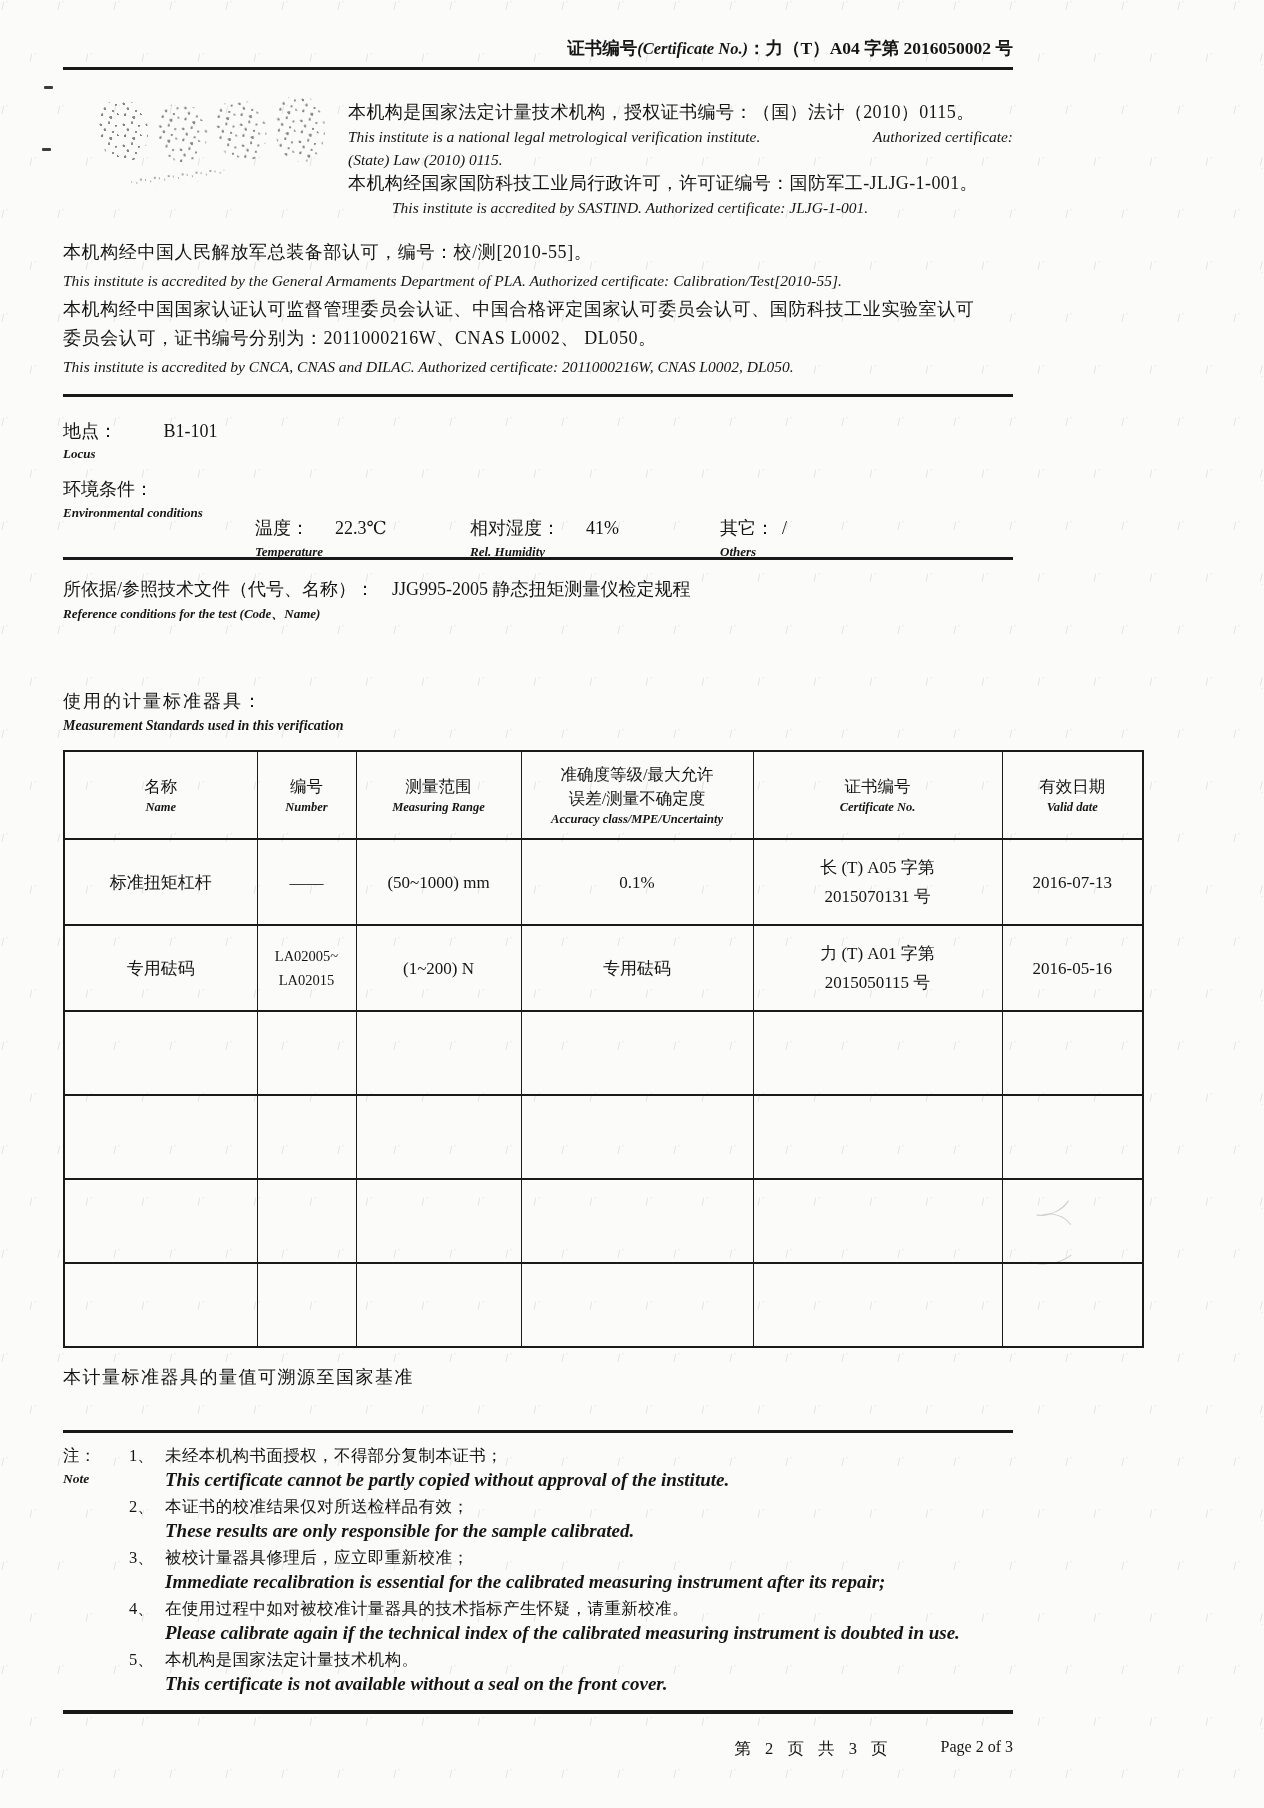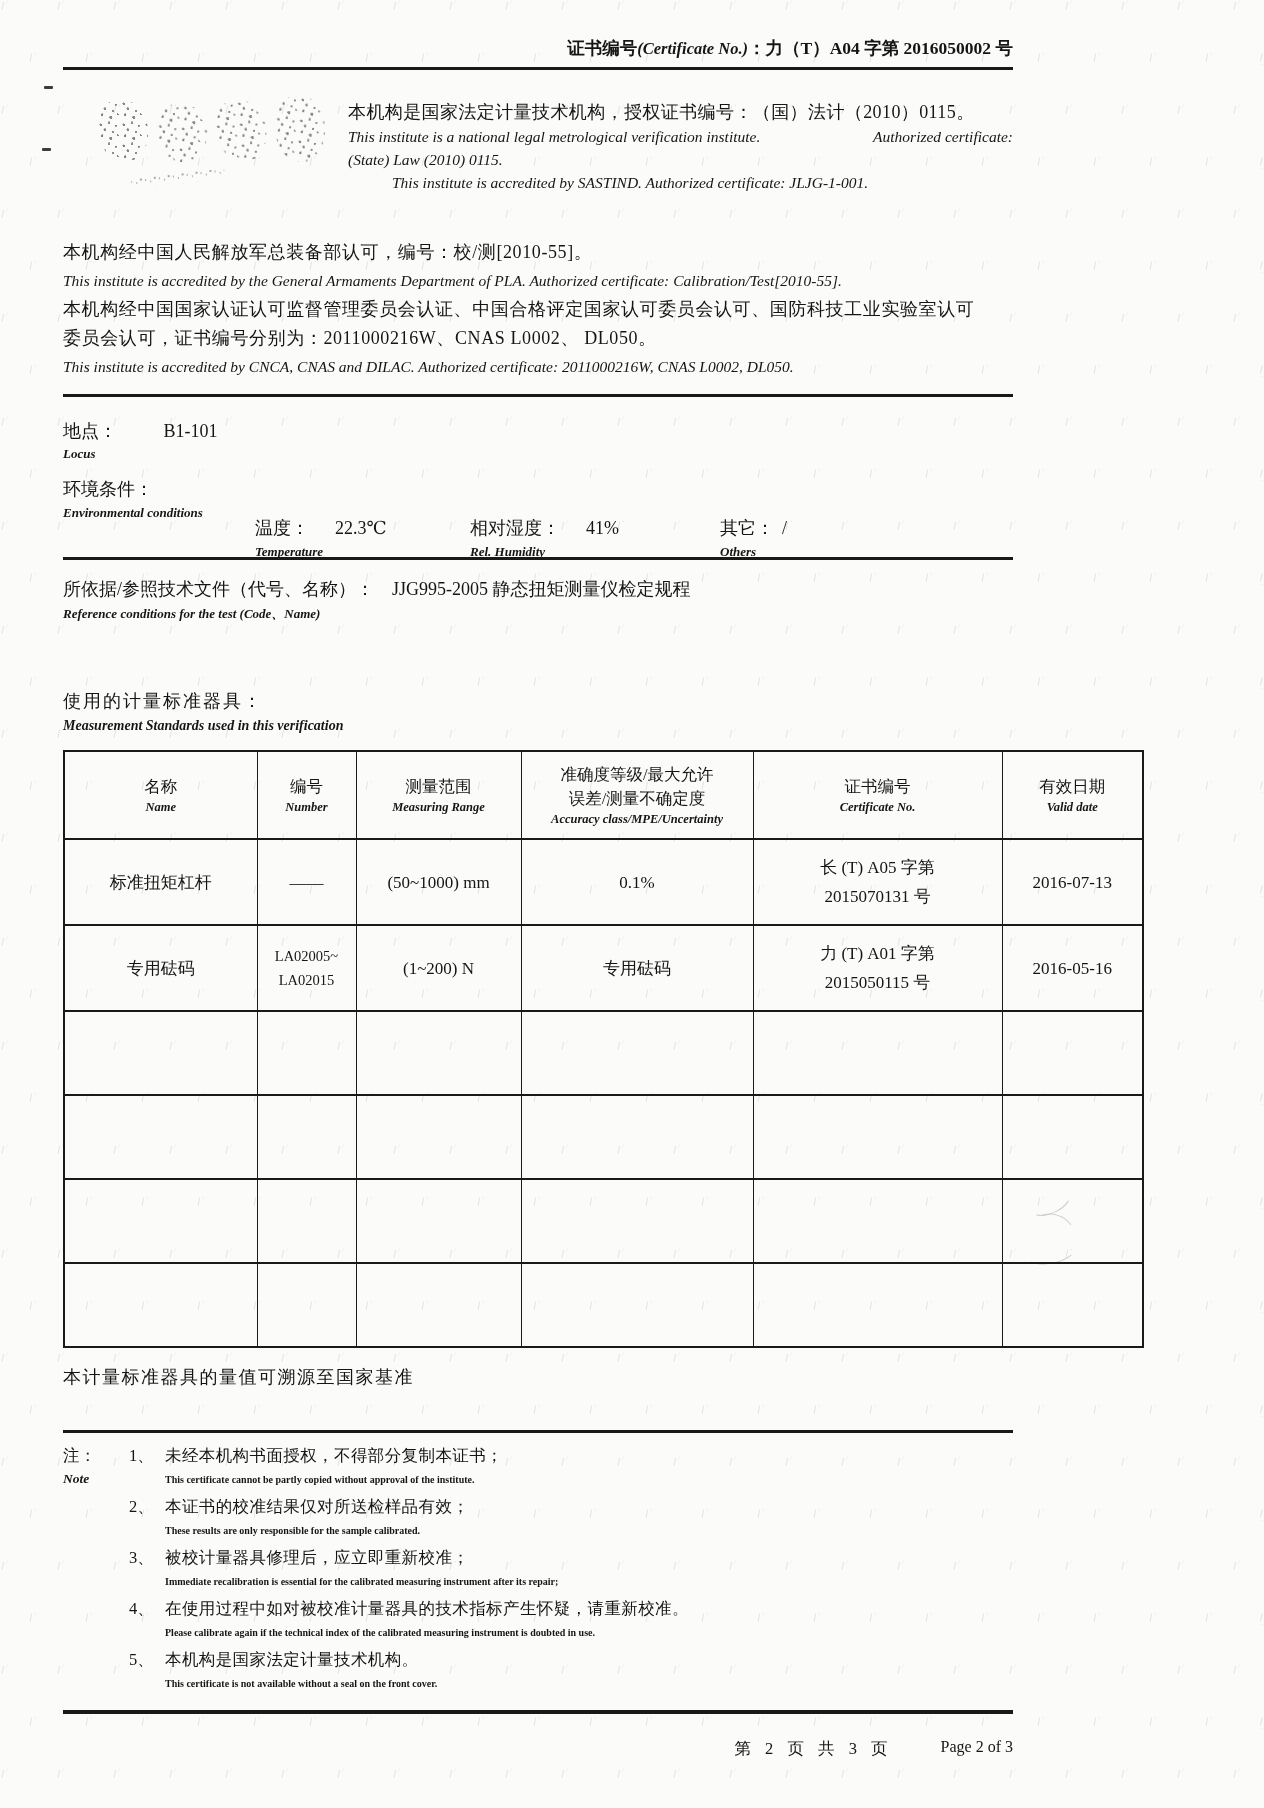--- a/index.html
+++ b/index.html
@@ -98,21 +98,21 @@
   #trace .t-zh{font-size:18px;letter-spacing:1.5px;line-height:29px;}
   #trace .t-en{font-style:italic;font-weight:bold;font-size:14.5px;line-height:25px;}
   
   #notes{top:1444px;left:63px;width:950px;}
   .note-item{display:flex;margin-bottom:3px;}
   .note-side{width:66px;flex:none;}
   .note-side .n-zh{font-size:16.5px;line-height:24px;}
   .note-side .n-en{font-style:italic;font-weight:bold;font-size:13.5px;line-height:22px;}
   .note-no{width:36px;flex:none;font-size:16.5px;line-height:24px;}
   .note-body .b-zh{font-size:16.5px;line-height:24px;letter-spacing:.4px;}
-  .note-body .b-en{font-weight:bold;font-size:10px;line-height:24px;}
+  .note-body .b-en{font-style:italic;font-weight:bold;font-size:19px;line-height:24px;}
   
   #footer{top:1738px;left:63px;width:950px;display:flex;justify-content:flex-end;gap:48px;}
   #footer .f-zh{font-size:16.5px;letter-spacing:5px;}
   #footer .f-en{font-size:16px;}
   
   .dash-mark{position:absolute;width:9px;height:2.5px;background:#3c3c3c;border-radius:1px;z-index:2;}
   #smudge{position:absolute;left:1022px;top:1180px;width:62px;height:95px;z-index:1;opacity:.45;}
   #smudge i{position:absolute;display:block;border:1.6px solid #8a8a8a;border-radius:50%;background:transparent;}
   #smudge i:nth-child(1){left:4px;top:6px;width:44px;height:26px;border-color:transparent transparent #8a8a8a transparent;transform:rotate(-24deg);}
   #smudge i:nth-child(2){left:10px;top:34px;width:40px;height:30px;border-color:#9a9a9a transparent transparent transparent;transform:rotate(18deg);}
@@ -947,20 +947,21 @@
   <span id="logo-script"></span>
 </div>
 
 <div id="intro" class="abs">
   <div class="l-zh">本机构是国家法定计量技术机构，授权证书编号：（国）法计（2010）0115。</div>
   <div class="l-en just">
     <span>This institute is a national legal metrological verification institute.</span>
     <span>Authorized certificate:</span>
   </div>
   <div class="l-en">(State) Law (2010) 0115.</div>
+  <div class="l-zh">本机构经国家国防科技工业局行政许可，许可证编号：国防军工-JLJG-1-001。</div>
   <div class="l-en ind">This institute is accredited by SASTIND. Authorized certificate: JLJG-1-001.</div>
 </div>
 
 <div id="accred" class="abs">
   <div class="l-zh">本机构经中国人民解放军总装备部认可，编号：校/测[2010-55]。</div>
   <div class="l-en">This institute is accredited by the General Armaments Department of PLA. Authorized certificate: Calibration/Test[2010-55].</div>
   <div class="l-zh">本机构经中国国家认证认可监督管理委员会认证、中国合格评定国家认可委员会认可、国防科技工业实验室认可</div>
   <div class="l-zh">委员会认可，证书编号分别为：2011000216W、CNAS L0002、 DL050。</div>
   <div class="l-en">This institute is accredited by CNCA, CNAS and DILAC. Authorized certificate: 2011000216W, CNAS L0002, DL050.</div>
 </div>

